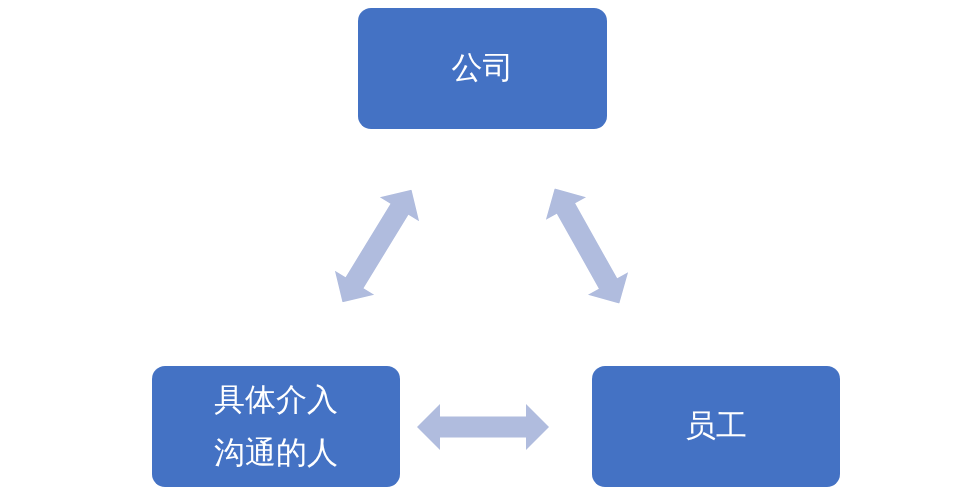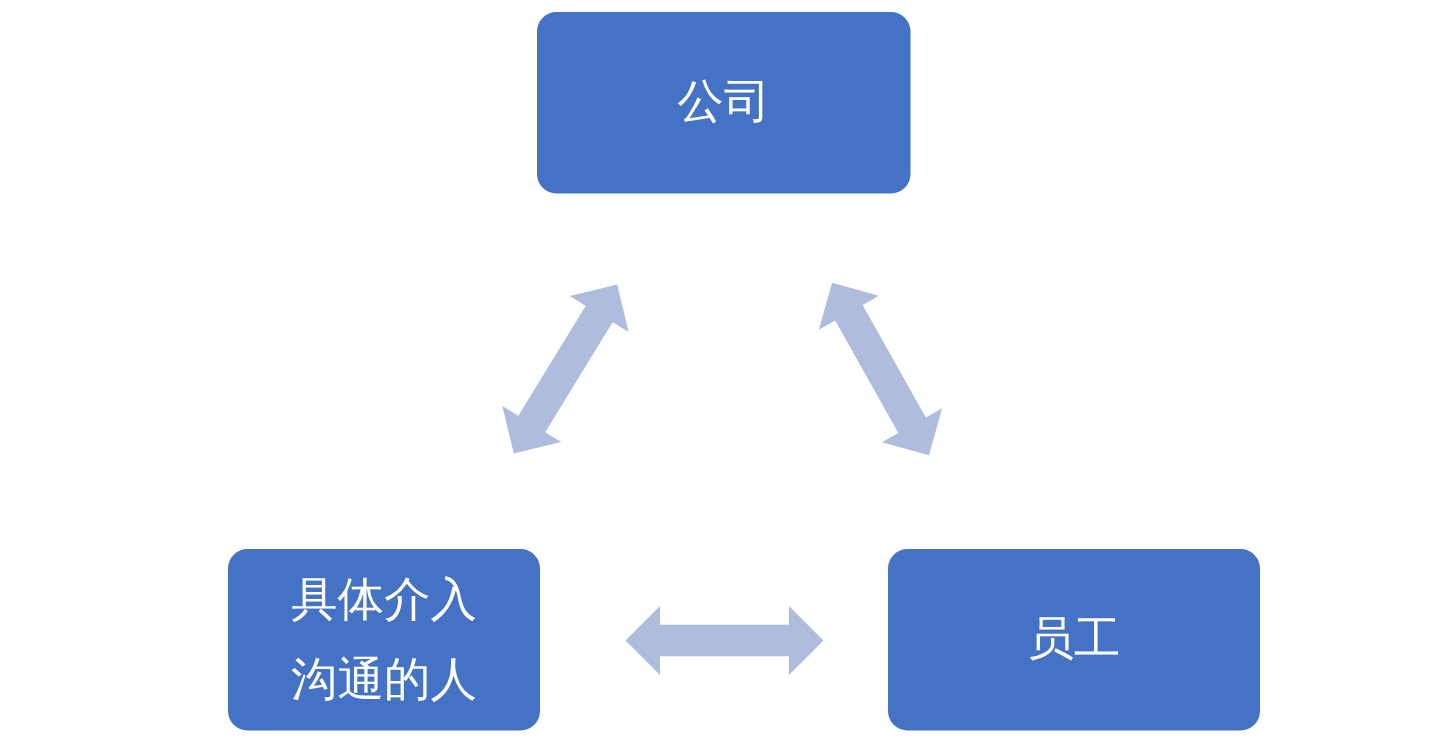--- a/index.html
+++ b/index.html
@@ -20,21 +20,21 @@
     display: flex;
     align-items: center;
     justify-content: center;
     text-align: center;
     font-size: 31px;
     line-height: 1.68;
     white-space: pre-line;
     box-sizing: border-box;
   }
   .node-company      { left: 358px; top: 8px;   width: 249px; height: 121px; }
-  .node-communicator { left: 152px; top: 366px; width: 208px; height: 121px; }
+  .node-communicator { left: 152px; top: 366px; width: 248px; height: 121px; }
   .node-employee     { left: 568px; top: 366px; width: 248px; height: 121px; margin-left: 24px; }
   .connector {
     position: absolute;
     width: 132px;
     height: 46px;
   }
   .connector polygon { fill: var(--arrow-fill, #B0BCDE); }
   .connector-left   { left: 311px; top: 223px; transform: rotate(-58.5deg); }
   .connector-right  { left: 521px; top: 223px; transform: rotate(60.7deg); }
   .connector-bottom { left: 417px; top: 404px; transform: rotate(0deg); }

